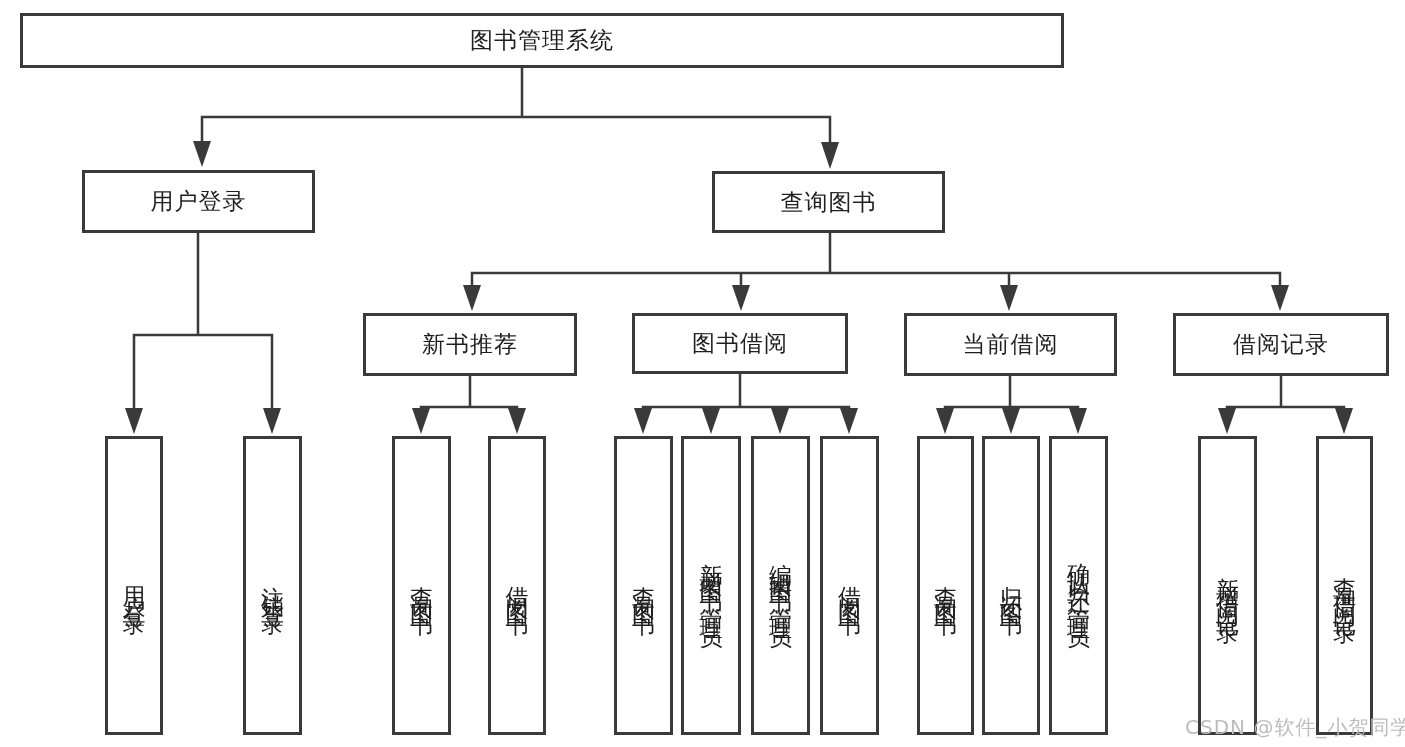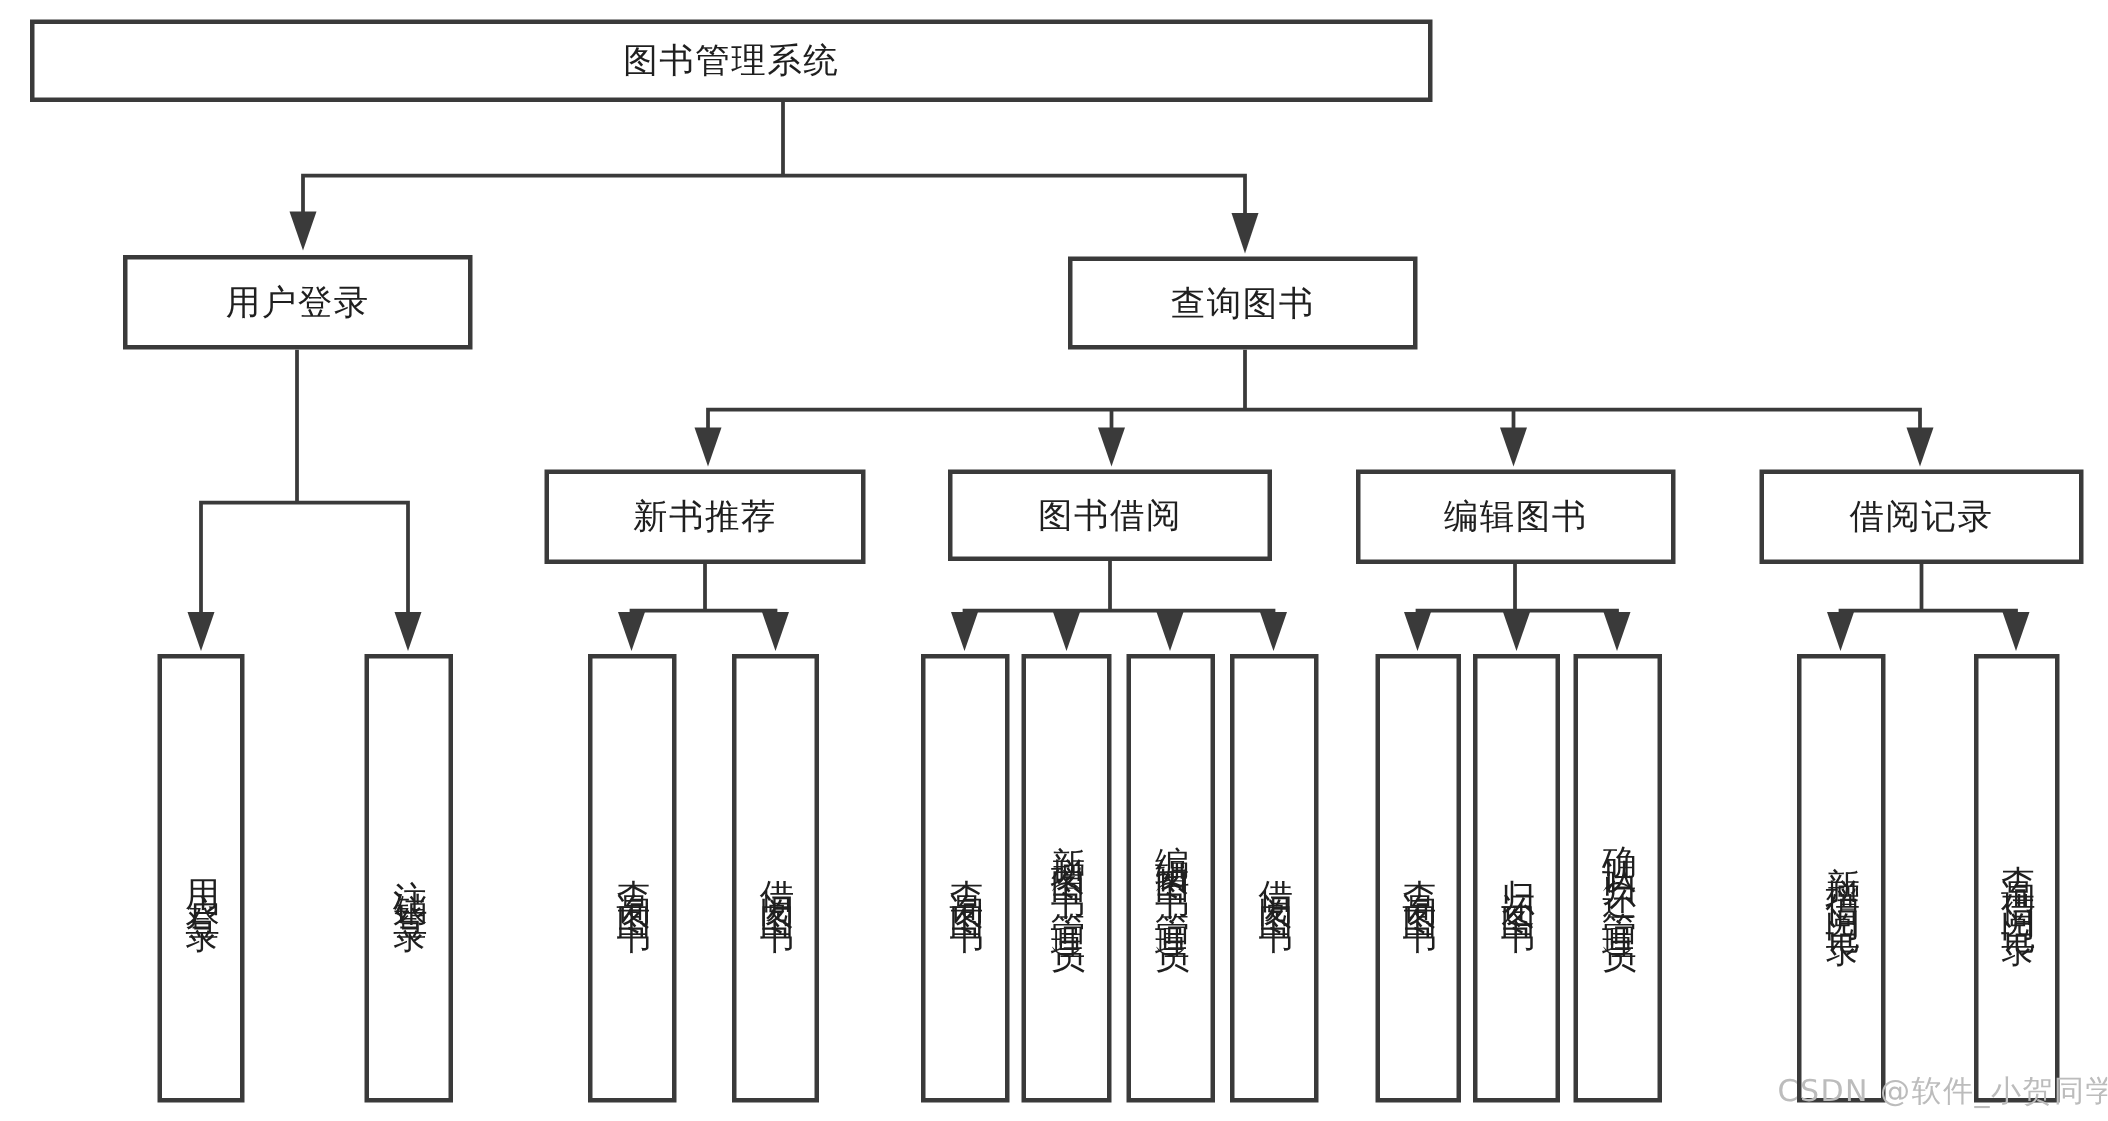--- a/index.html
+++ b/index.html
@@ -36,21 +36,21 @@
     background:#fff;
     display:flex;align-items:center;justify-content:center;
     font-size:23px;
   }
   .vnode span{
     writing-mode:vertical-rl;
     text-orientation:mixed;
     letter-spacing:9px;
     line-height:1;
   }
-  #n-root{left:20px;top:13px;width:935px;height:55px;}
+  #n-root{left:20px;top:13px;width:1044px;height:55px;}
   #n-login{left:82px;top:170px;width:233px;height:63px;}
   #n-mgmt{left:712px;top:171px;width:233px;height:62px;}
   #n-new{left:363px;top:313px;width:214px;height:63px;}
   #n-bor{left:632px;top:313px;width:216px;height:61px;}
   #n-cur{left:904px;top:313px;width:213px;height:63px;}
   #n-rec{left:1173px;top:313px;width:216px;height:63px;}
   #l1{left:105px;width:58px;}
   #l2{left:243px;width:59px;}
   #l3{left:392px;width:59px;}
   #l4{left:488px;width:58px;}
@@ -121,21 +121,21 @@
     </g>
   </svg>
 
   <div class="hnode" id="n-root">图书管理系统</div>
 
   <div class="hnode" id="n-login">用户登录</div>
   <div class="hnode" id="n-mgmt">查询图书</div>
 
   <div class="hnode" id="n-new">新书推荐</div>
   <div class="hnode" id="n-bor">图书借阅</div>
-  <div class="hnode" id="n-cur">编辑图书</div>
+  <div class="hnode" id="n-cur">当前借阅</div>
   <div class="hnode" id="n-rec">借阅记录</div>
 
   <div class="vnode" id="l1">
     <span>用户登录</span>
   </div>
   <div class="vnode" id="l2">
     <span>注销登录</span>
   </div>
   <div class="vnode" id="l3">
     <span>查询图书</span>

